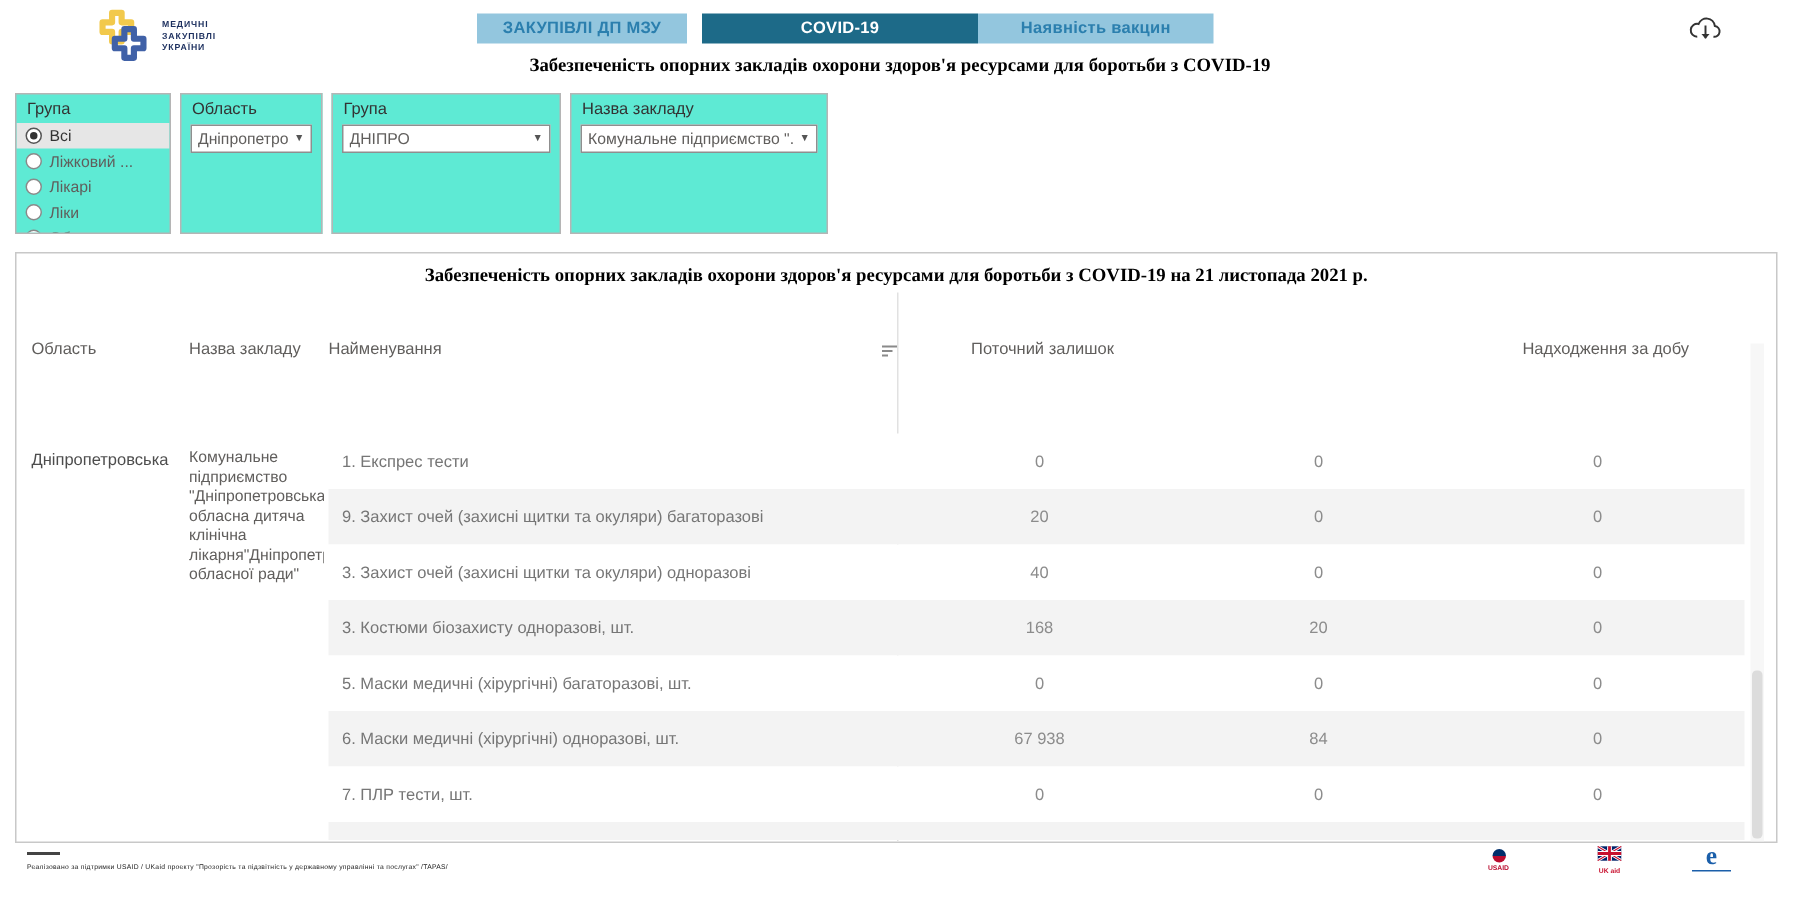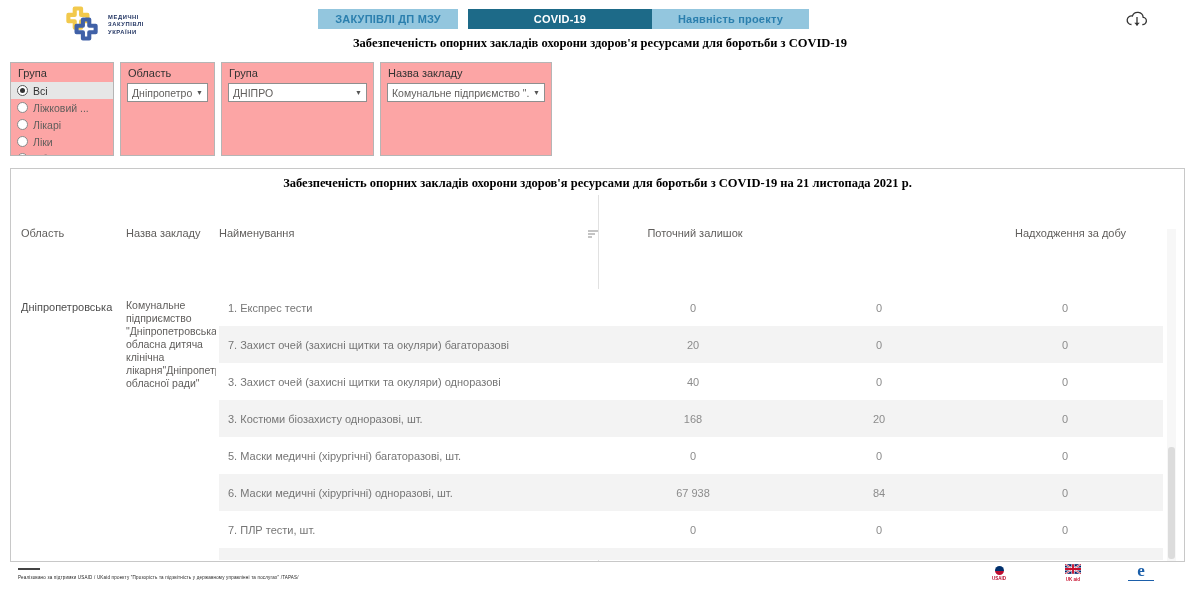--- a/index.html
+++ b/index.html
@@ -17,21 +17,21 @@
        color:#2b7fae;background:#93c6de;cursor:pointer;letter-spacing:.2px;}
   .tab.active{background:#1d6a88;color:#ffffff;}
   .tab1{left:318px;top:9px;width:140px;}
   .tab2{left:468px;top:9px;width:184px;}
   .tab3{left:652px;top:9px;width:157px;}
   .dl-icon{left:1124px;top:9px;width:26px;height:22px;cursor:pointer;}
   .page-subtitle{left:0;top:36px;width:1200px;text-align:center;
     font-family:"Liberation Serif", serif;font-weight:bold;font-size:12.5px;color:#000;}
 
   
-  .fbox{border:1px solid #b5b5b5;background:#fca5a5;overflow:hidden;}
+  .fbox{border:1px solid #b5b5b5;background:#5eead4;overflow:hidden;}
   .fbox .flabel{margin:4px 0 0 7px;font-size:11px;color:#333;}
   .gbox{left:10px;top:62px;width:102px;height:92px;}
   .rbox{left:120px;top:62px;width:93px;height:92px;}
   .cbox{left:221px;top:62px;width:151px;height:92px;}
   .nbox{left:380px;top:62px;width:170px;height:92px;}
   .radio-item{display:flex;align-items:center;gap:5px;height:17px;padding-left:6px;color:#605e5c;font-size:10.5px;cursor:pointer;}
   .radio-item.selected{background:#e6e6e6;color:#333;}
   .rdot{width:9px;height:9px;border:1px solid #8a8a8a;border-radius:50%;flex:0 0 auto;position:relative;background:#fff;}
   .radio-item.selected .rdot{border-color:#555;}
   .radio-item.selected .rdot::after{content:"";position:absolute;left:2px;top:2px;width:5px;height:5px;border-radius:50%;background:#333;}
@@ -92,21 +92,21 @@
   </span>
   <span class="logo-text">
     <div>МЕДИЧНІ</div>
     <div>ЗАКУПІВЛІ</div>
     <div>УКРАЇНИ</div>
   </span>
 </div>
 
 <div class="abs tab tab1">ЗАКУПІВЛІ ДП МЗУ</div>
 <div class="abs tab tab2 active">COVID-19</div>
-<div class="abs tab tab3">Наявність проекту</div>
+<div class="abs tab tab3">Наявність вакцин</div>
 
 <div class="abs dl-icon">
   <svg width="26" height="22" viewBox="0 0 26 22">
     <path d="M7.5 15.5 a4.3 4.3 0 1 1 .9 -8.5 a5.6 5.6 0 0 1 10.8 1.3 a3.6 3.6 0 0 1 -.9 7.2" fill="none" stroke="#333" stroke-width="1.3"></path>
     <path d="M13 8 v8.5" fill="none" stroke="#333" stroke-width="1.3"></path>
     <path d="M10.3 13.7 L13 16.8 L15.7 13.7 z" fill="#333"></path>
   </svg>
 </div>
 
 <div class="abs page-subtitle">Забезпеченість опорних закладів охорони здоров'я ресурсами для боротьби з COVID-19</div>
@@ -185,21 +185,21 @@
 
   <div class="rows" id="rows">
   <div class="trow">
     <div class="c-name">1. Експрес тести</div>
     <div class="c-num">0</div>
     <div class="c-num">0</div>
     <div class="c-num">0</div>
   </div>
 
   <div class="trow alt">
-    <div class="c-name">7. Захист очей (захисні щитки та окуляри) багаторазові</div>
+    <div class="c-name">9. Захист очей (захисні щитки та окуляри) багаторазові</div>
     <div class="c-num">20</div>
     <div class="c-num">0</div>
     <div class="c-num">0</div>
   </div>
 
   <div class="trow">
     <div class="c-name">3. Захист очей (захисні щитки та окуляри) одноразові</div>
     <div class="c-num">40</div>
     <div class="c-num">0</div>
     <div class="c-num">0</div>

